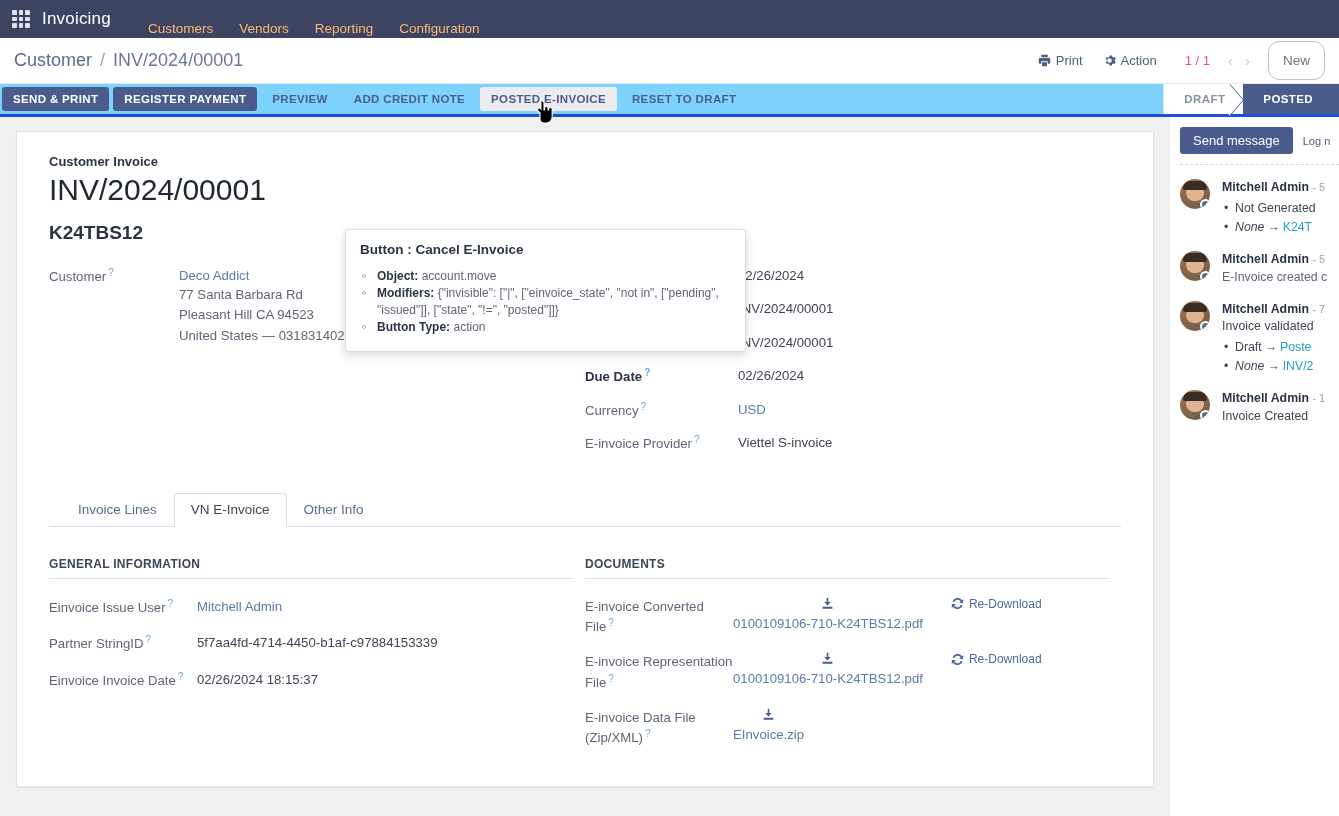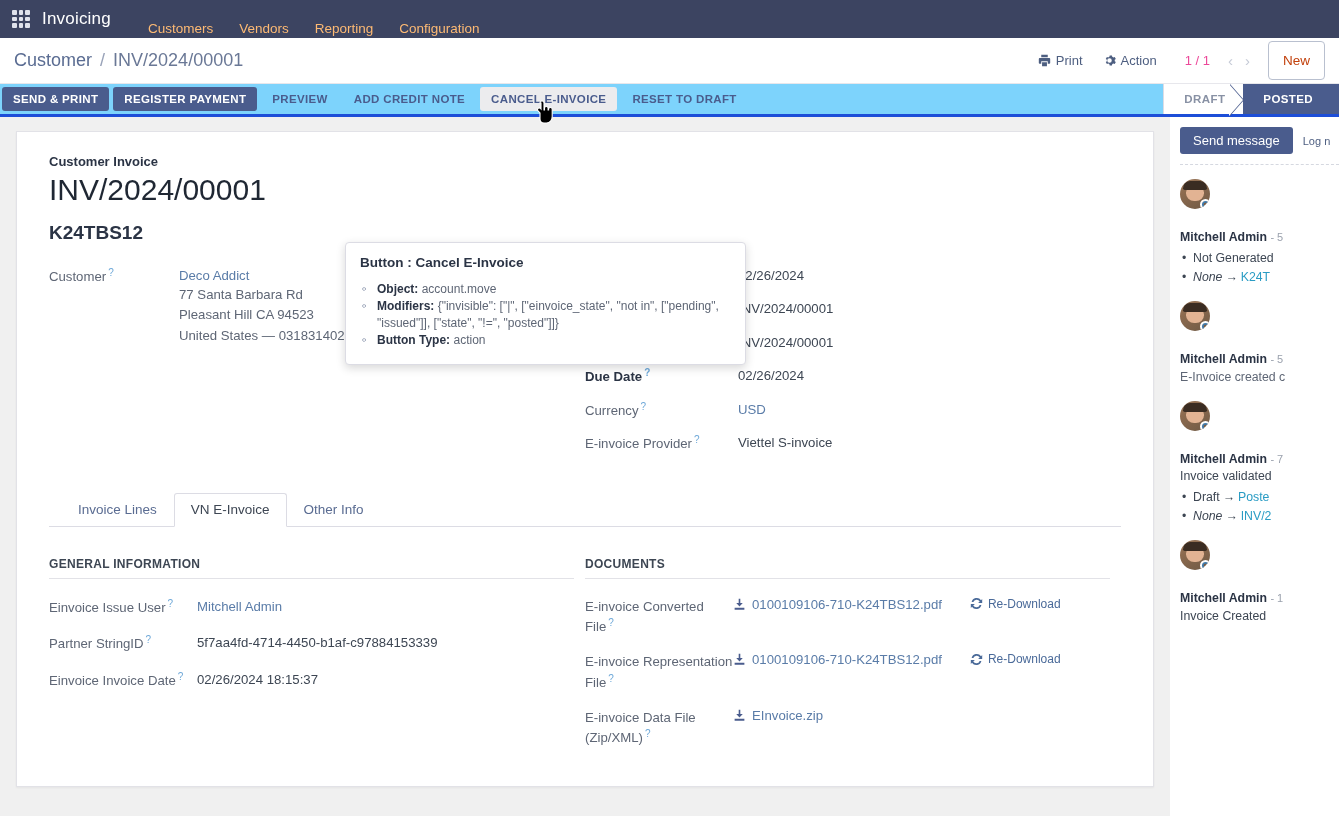--- a/index.html
+++ b/index.html
@@ -29,22 +29,22 @@
     padding: 0 14px; border-bottom: 1px solid #e7e7ec; position: relative;
   }
   .breadcrumb { font-size: 18px; color: #5a6c92; font-weight: 400; }
   .breadcrumb .sep { color: #98a2b8; margin: 0 3px; }
   .breadcrumb .cur { color: #6a7896; }
   .cp-right { margin-left: auto; display: flex; align-items: center; gap: 0; }
   .cp-btn { font-size: 13px; color: #4d5e80; padding: 4px 10px; cursor: pointer;
     display: flex; align-items: center; gap: 5px; white-space: nowrap; }
   .pager { font-size: 13px; color: #ec4899; margin: 0 12px 0 18px; white-space: nowrap; }
   .pagerbtn { color: #c5cad6; font-size: 15px; padding: 0 6px; cursor: pointer; }
-  .new-btn { border: 1px solid #b9c0cf; border-radius: 4px; background: #fff;
-    color: #c2410c; font-size: 13.5px; padding: 11px 14px; cursor: pointer; margin-left: 12px; }
+  .new-btn { border: 1px solid #b9c0cf; border-radius: 11px; background: #fff;
+    color: #737373; font-size: 13.5px; padding: 11px 14px; cursor: pointer; margin-left: 12px; }
 
   
   .cp-bot {
     height: 33px; background: #7dd3fc; display: flex; align-items: stretch;
     border-bottom: 3px solid #1d4ed8; position: relative; z-index: 4;
   }
   .sbtn { font-size: 11.5px; font-weight: 700; letter-spacing: .35px;
     display: flex; align-items: center; padding: 0 11px; cursor: pointer;
     border-radius: 3px; margin: 3px 2px; }
   .sbtn.primary { background: #4a5c8d; color: #fff; }
@@ -104,36 +104,36 @@
 
   .page { display: flex; padding: 30px 0 0 0; }
   .page-col { width: 560px; }
   .grp-title { font-size: 12px; font-weight: 700; color: #3d4653; letter-spacing: .3px;
     padding-bottom: 7px; border-bottom: 1px solid #e2e2e7; margin-bottom: 18px;
     width: 525px; }
   .page .frow { margin-bottom: 16px; }
   .page .flabel { width: 148px; flex: 0 0 148px; }
   .dl-row { display: flex; align-items: flex-start; }
   .dl-link { color: #5a7ca8; cursor: pointer; display: flex; align-items: center;
-    gap: 6px; font-size: 13.2px; }
+    gap: 6px; font-size: 13.2px; flex-direction: column; }
   .redl { color: #4a6a99; font-size: 12px; cursor: pointer; display: flex;
     align-items: center; gap: 5px; margin-left: 28px; white-space: nowrap; }
   svg.ic { flex: 0 0 auto; }
 
   
   .chatter { width: 169px; background: #fff; border-left: 0; padding: 0;
     overflow: hidden; position: relative; }
   .chatter-top { height: 47px; display: flex; align-items: center; gap: 10px;
     padding: 0 0 0 10px; }
   .send-btn { background: #4a5c8d; color: #fff; font-size: 13px; border-radius: 3px;
     padding: 6px 13px; cursor: pointer; white-space: nowrap; }
   .log-btn { color: #4d5e80; font-size: 11px; cursor: pointer; white-space: nowrap; }
   .divider { border-top: 1px dashed #d5d8e0; margin: 0 0 0 10px; }
   .msgs { padding: 14px 0 0 10px; }
-  .msg { display: flex; gap: 20px; margin-bottom: 14px; flex-direction: column; }
+  .msg { display: flex; gap: 12px; margin-bottom: 14px; }
   .avatar { width: 30px; height: 30px; border-radius: 50%; flex: 0 0 30px;
     background: linear-gradient(150deg,#9d7a5c 0%,#8c6a4e 35%,#6f5a46 100%);
     position: relative; overflow: hidden; }
   .avatar::before { content: ""; position: absolute; left: 6px; top: 5px;
     width: 18px; height: 17px; border-radius: 50% 50% 45% 45%;
     background: #e2b393; }
   .avatar::after { content: ""; position: absolute; left: 3px; top: 2px;
     width: 24px; height: 9px; border-radius: 12px 12px 3px 3px; background: #3a2c22; }
   .avatar .status { position: absolute; right: -1px; bottom: -1px; width: 11px;
     height: 11px; border-radius: 50%; border: 2px solid #fff;
@@ -147,21 +147,21 @@
   .tr-list li { position: relative; padding-left: 13px; color: #4d5e80;
     font-size: 12.3px; line-height: 1.55; }
   .tr-list li::before { content: "•"; position: absolute; left: 2px; color: #3d4653; }
   .tr-old { color: #3d4653; }
   .tr-old.it { font-style: italic; color: #3d4653; }
   .arrow { color: #3d4653; margin: 0 3px; }
   .tr-new { color: #2a9cc4; }
 
   
   .tooltip {
-    position: absolute; left: 345px; top: 125px; width: 401px;
+    position: absolute; left: 345px; top: 112px; width: 401px;
     background: #fff; border: 1px solid #dcdce4; border-radius: 4px;
     box-shadow: 0 3px 10px rgba(0,0,0,.16); padding: 12px 14px 14px 14px;
     z-index: 50; font-size: 12px; color: #3d4653;
   }
   .tt-title { font-size: 13.5px; font-weight: 700; color: #2b3445; margin-bottom: 11px; }
   .tt-list { list-style: none; }
   .tt-list li { position: relative; padding-left: 17px; line-height: 1.37;
     margin-bottom: 1px; }
   .tt-list li::before { content: "◦"; position: absolute; left: 2px; top: -1px;
     color: #4d5e80; font-size: 13px; }
@@ -218,21 +218,21 @@
     <div class="pagerbtn">›</div>
     <div class="new-btn">New</div>
   </div>
 </div>
 
 <div class="cp-bot">
   <div class="sbtn primary">SEND &amp; PRINT</div>
   <div class="sbtn primary">REGISTER PAYMENT</div>
   <div class="sbtn flat">PREVIEW</div>
   <div class="sbtn flat">ADD CREDIT NOTE</div>
-  <div class="sbtn hovered">CANCEL E-INVOICE</div>
+  <div class="sbtn hovered">POSTED E-INVOICE</div>
   <div class="sbtn flat">RESET TO DRAFT</div>
   <div class="statusbar">
     <div class="st first">DRAFT</div>
     <div class="st active">POSTED</div>
   </div>
 </div>
 
 <div class="body-area">
 
   <div class="form-col">

